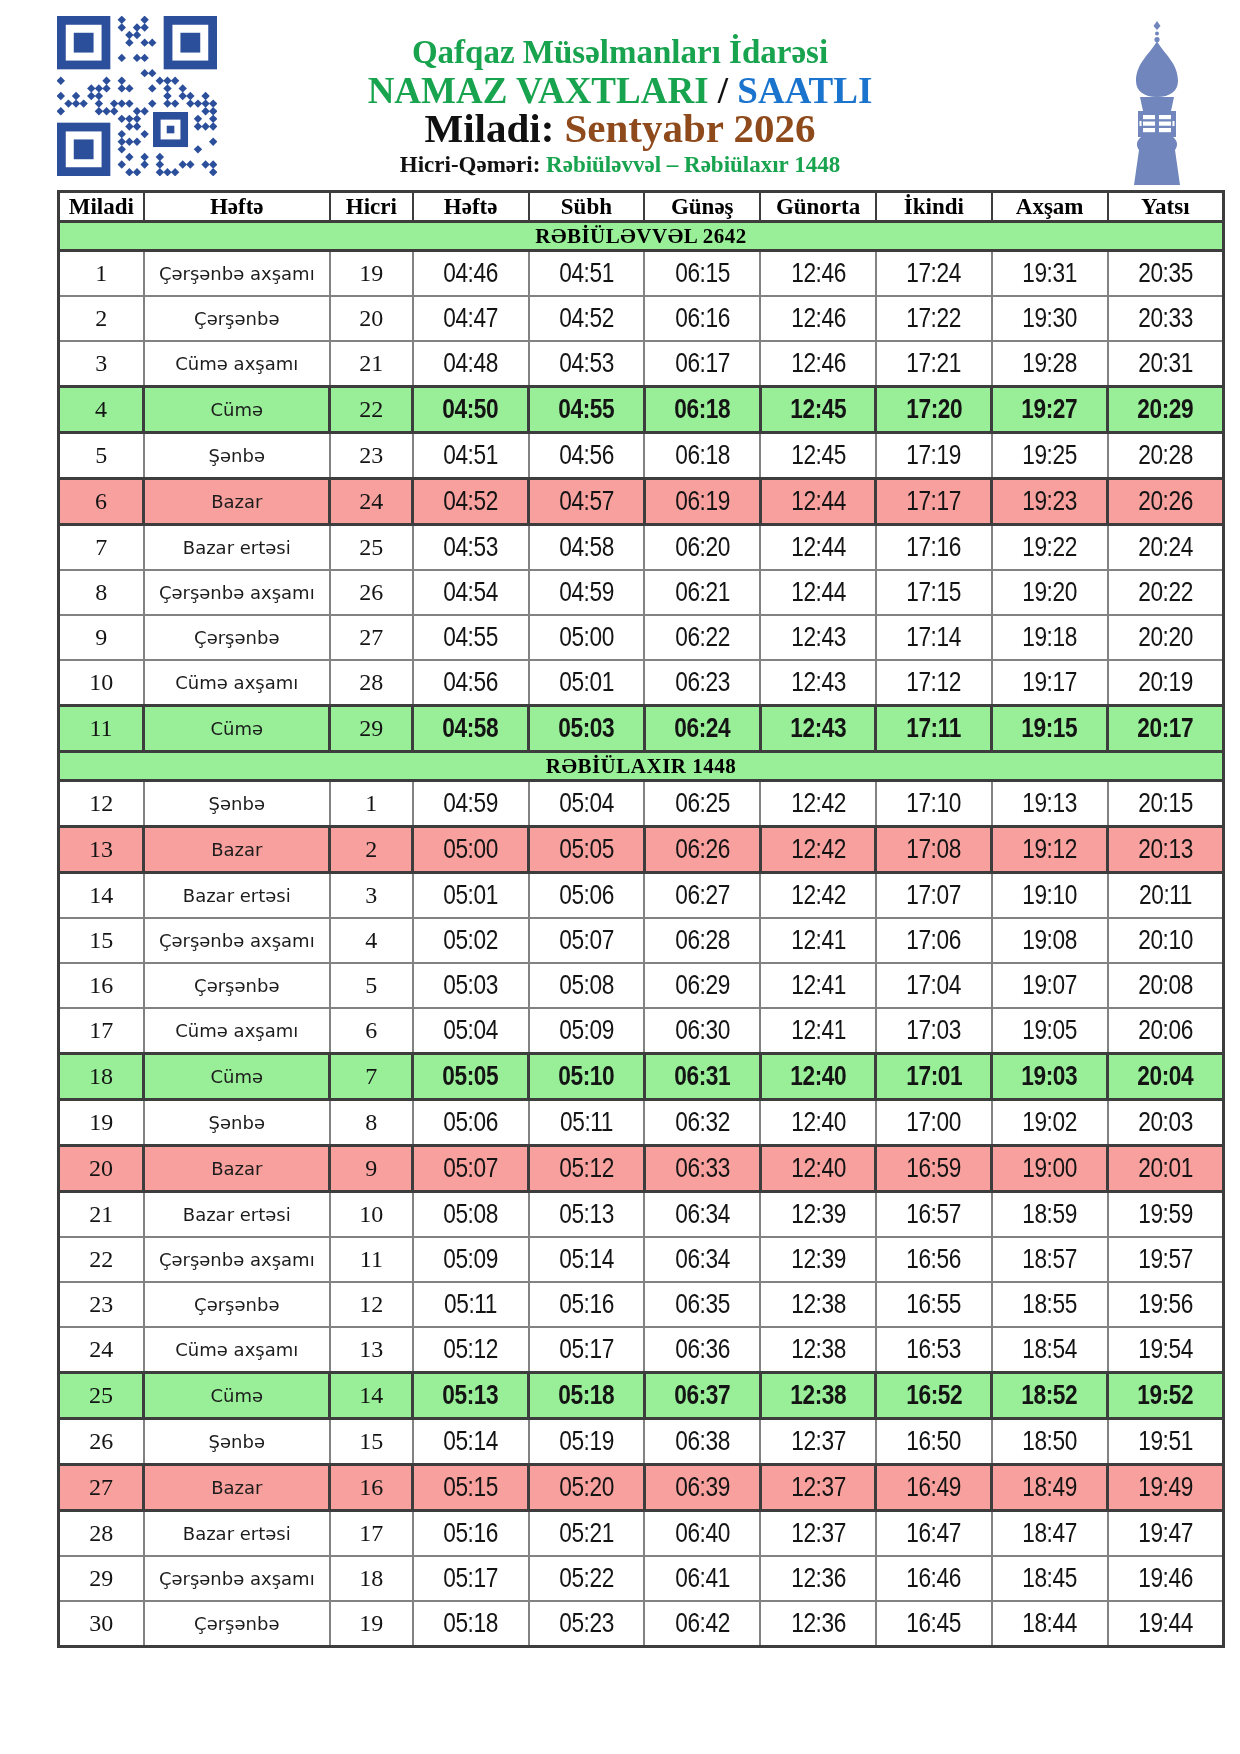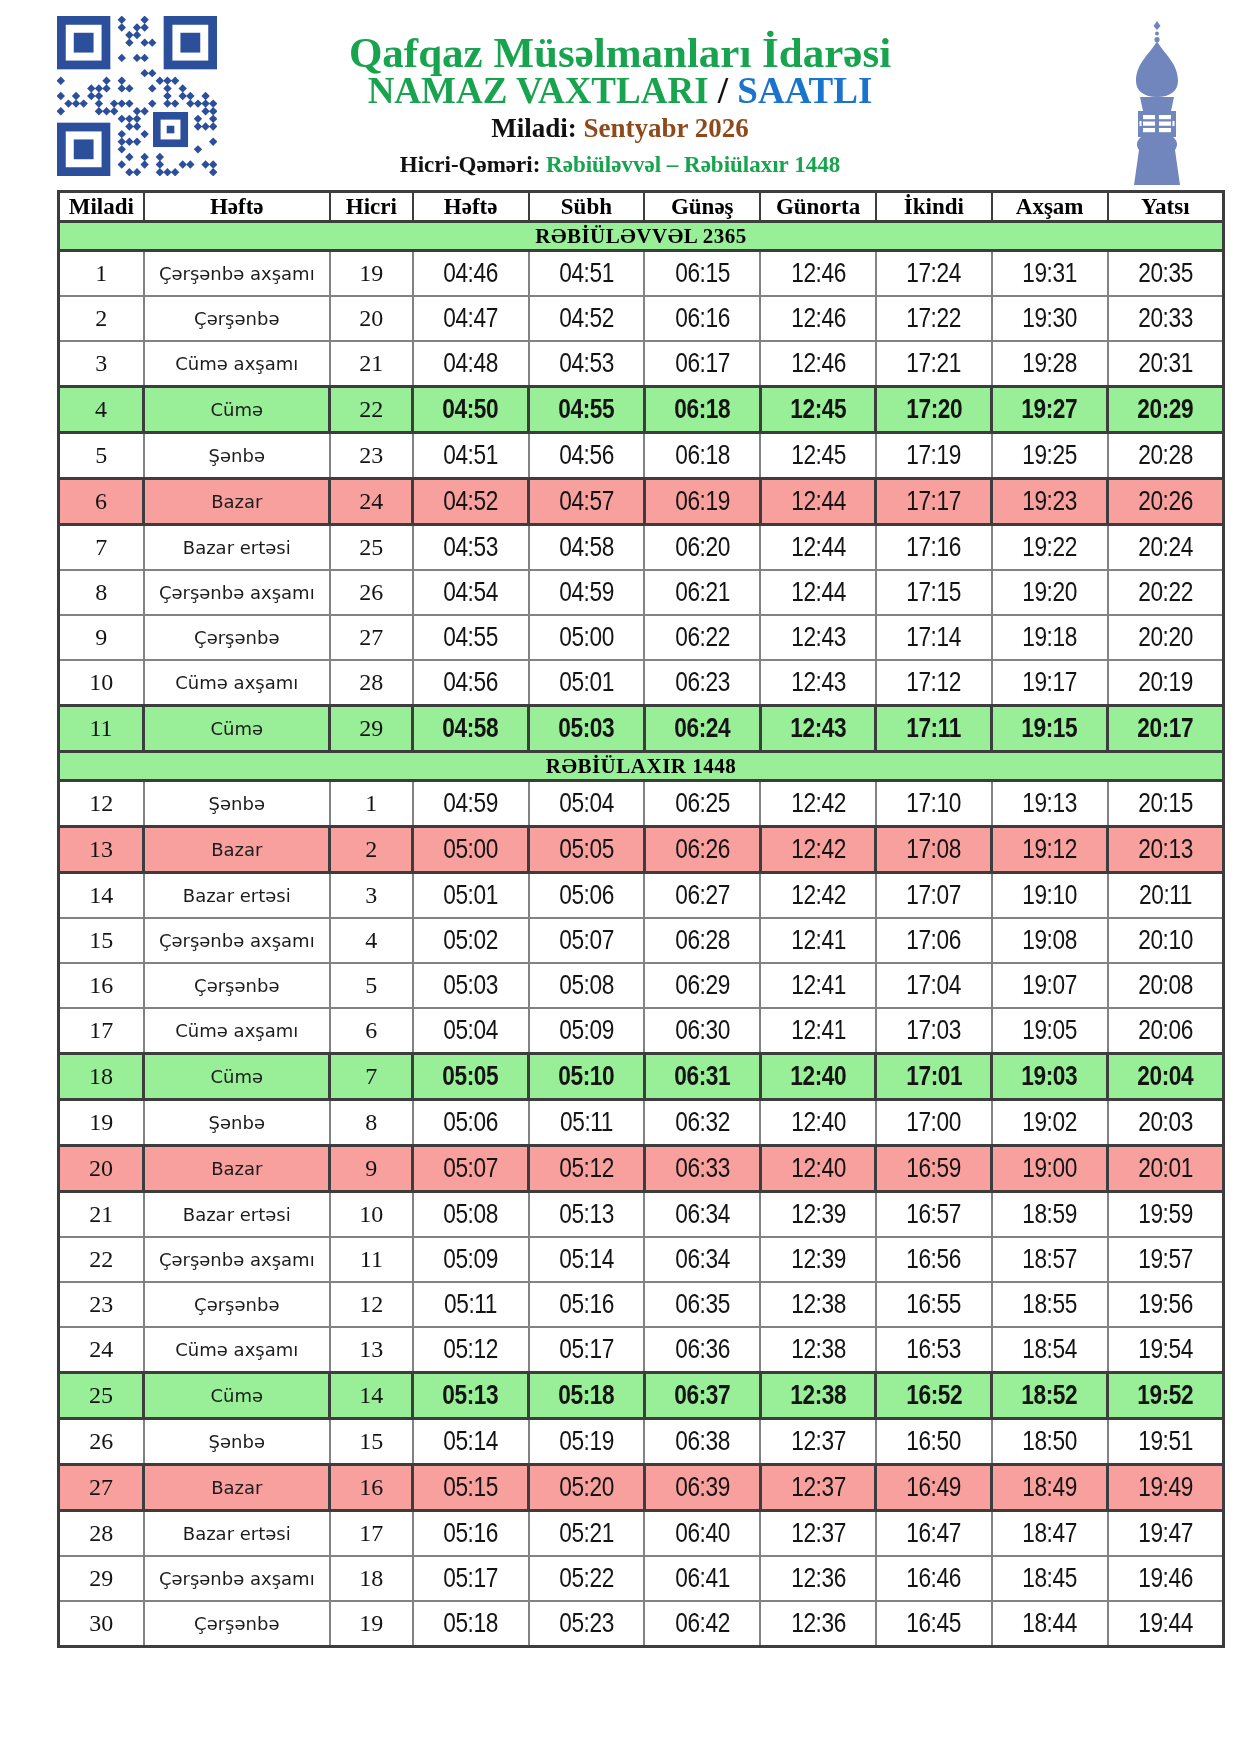--- a/index.html
+++ b/index.html
@@ -4,26 +4,26 @@
 <style>
   html,body{margin:0;padding:0;background:#ffffff;}
   .page{position:relative;width:1240px;height:1754px;background:#ffffff;overflow:hidden;
         font-family:"Liberation Serif","DejaVu Serif",serif;}
 
   
   .qr{position:absolute;left:57px;top:16px;width:160px;height:160px;}
   .minaret{position:absolute;left:1128px;top:21px;width:58px;height:164px;}
   .titles{position:absolute;left:225px;right:225px;top:34px;text-align:center;}
   .t-line{line-height:37px;white-space:nowrap;}
-  .t-org{font-size:43px;font-weight:bold;color:var(--accent_green);}
+  .t-org{font-size:33px;font-weight:bold;color:var(--accent_green);}
   .t-main{font-size:37px;font-weight:bold;line-height:39px;}
   .t-main .green{color:var(--accent_green);}
   .t-main .sep{color:#111111;}
   .t-main .blue{color:var(--accent_blue);}
-  .t-mil{font-size:27px;font-weight:bold;color:#111111;line-height:36px;}
+  .t-mil{font-size:41px;font-weight:bold;color:#111111;line-height:36px;}
   .t-mil .val{color:var(--accent_brown);}
   .t-hij{font-size:23px;font-weight:bold;color:#111111;line-height:37px;}
   .t-hij .val{color:var(--accent_green);}
 
   
   table.prayer{position:absolute;left:57px;top:190px;width:1168px;border-collapse:collapse;
                table-layout:fixed;border:3px solid var(--table_border_dark);}
   col.c-miladi{width:7.3%;} col.c-hefte{width:16%;} col.c-hicri{width:7.1%;}
   col.c-time{width:9.94%;}
   th{height:27px;border:2px solid var(--table_border_dark);background:#ffffff;
@@ -217,21 +217,21 @@
           <th>Sübh</th>
           <th>Günəş</th>
           <th>Günorta</th>
           <th>İkindi</th>
           <th>Axşam</th>
           <th>Yatsı</th>
         </tr>
       </thead>
     <tbody>
         <tr class="section">
-          <td colspan="10">RƏBİÜLƏVVƏL 2365</td>
+          <td colspan="10">RƏBİÜLƏVVƏL 2642</td>
         </tr>
         <tr class="day none">
           <td class="num">1</td>
           <td class="weekday">Çərşənbə axşamı</td>
           <td class="num">19</td>
           <td class="time"><span class="tt">04:46</span></td>
           <td class="time"><span class="tt">04:51</span></td>
           <td class="time"><span class="tt">06:15</span></td>
           <td class="time"><span class="tt">12:46</span></td>
           <td class="time"><span class="tt">17:24</span></td>

